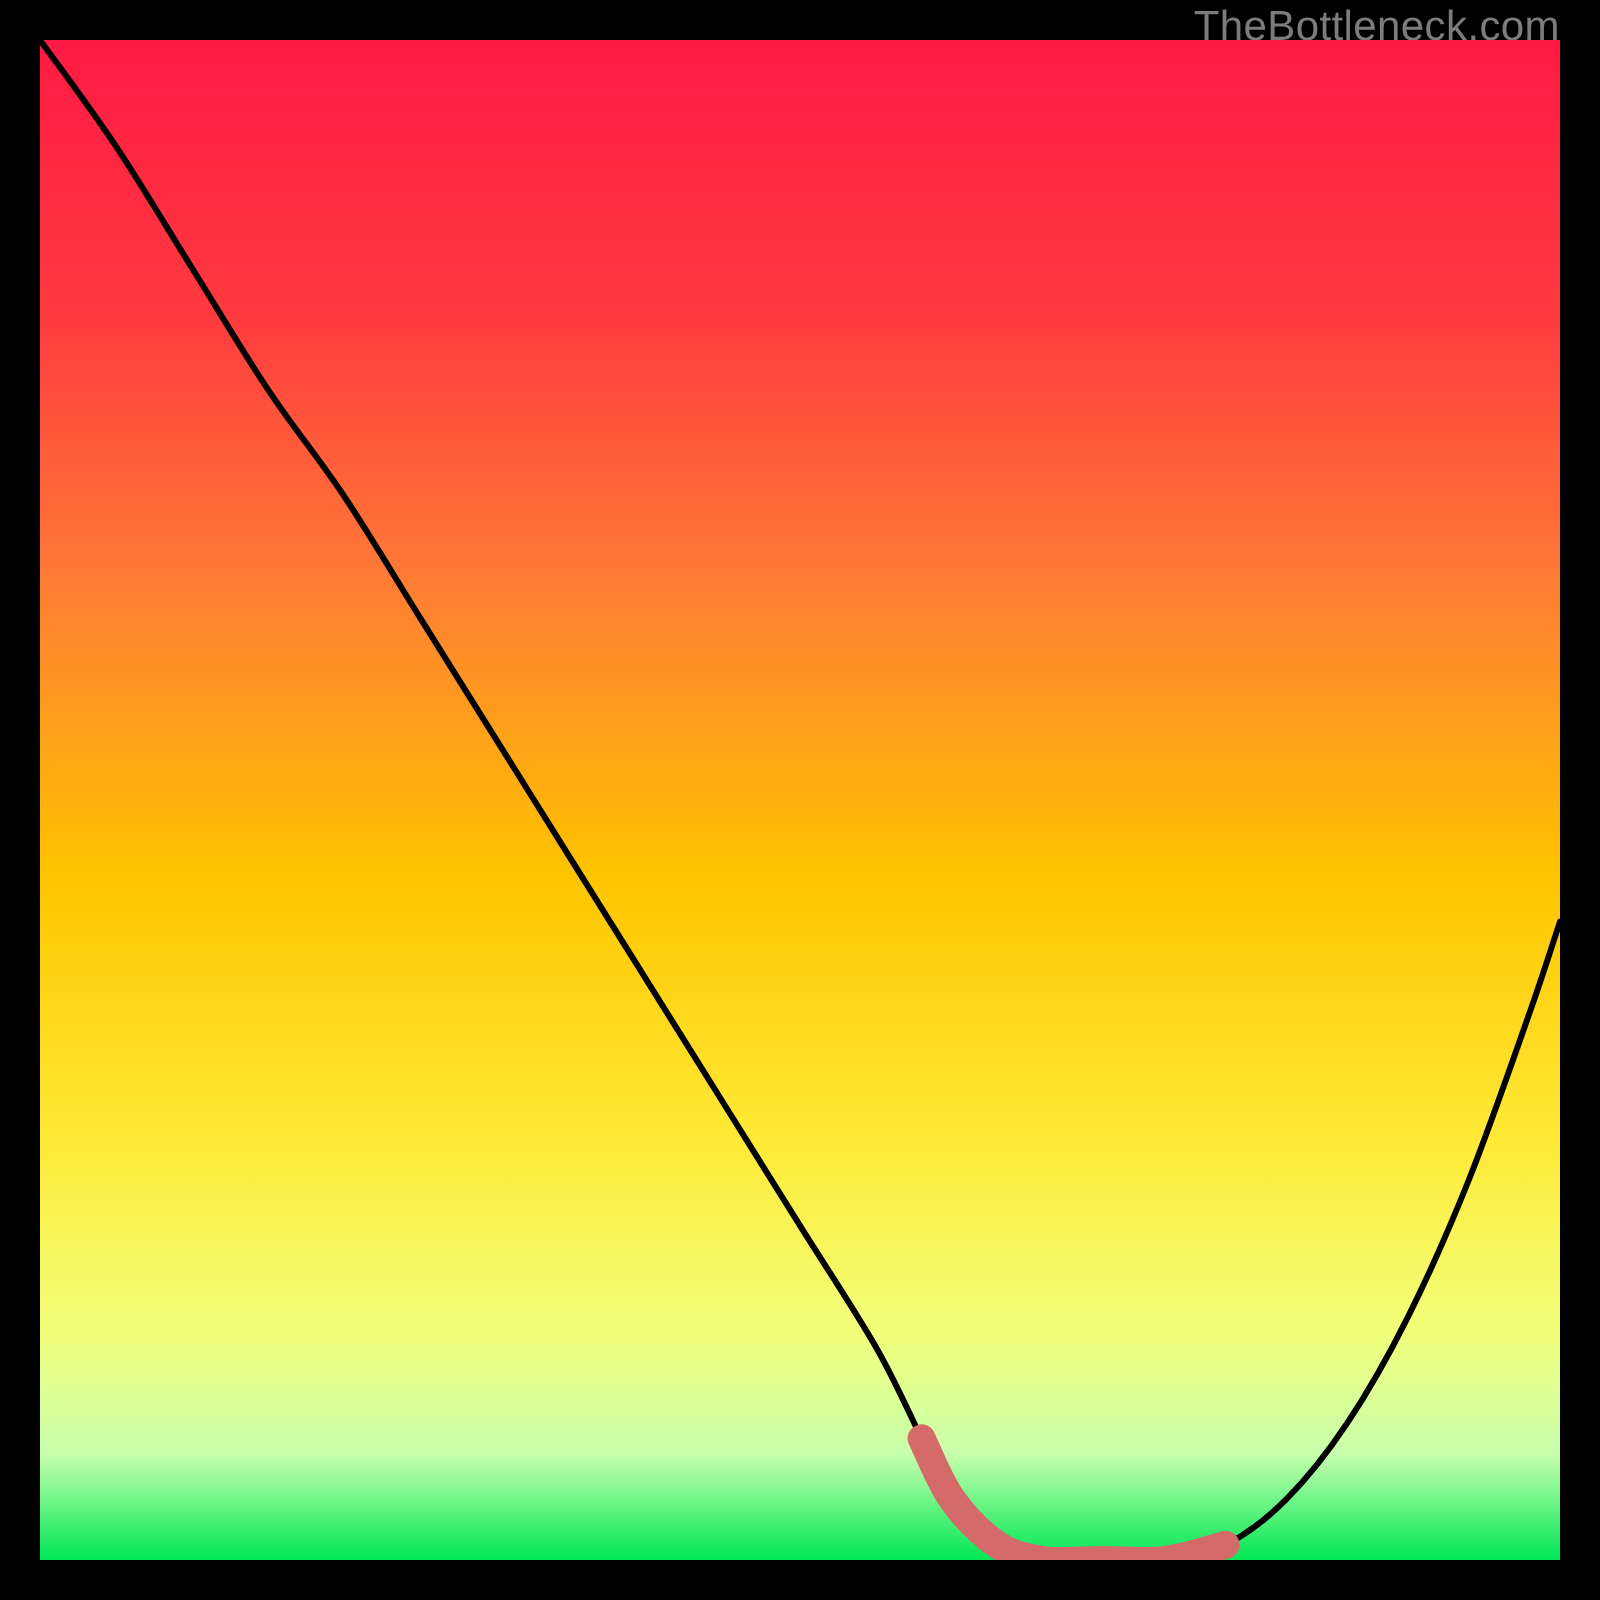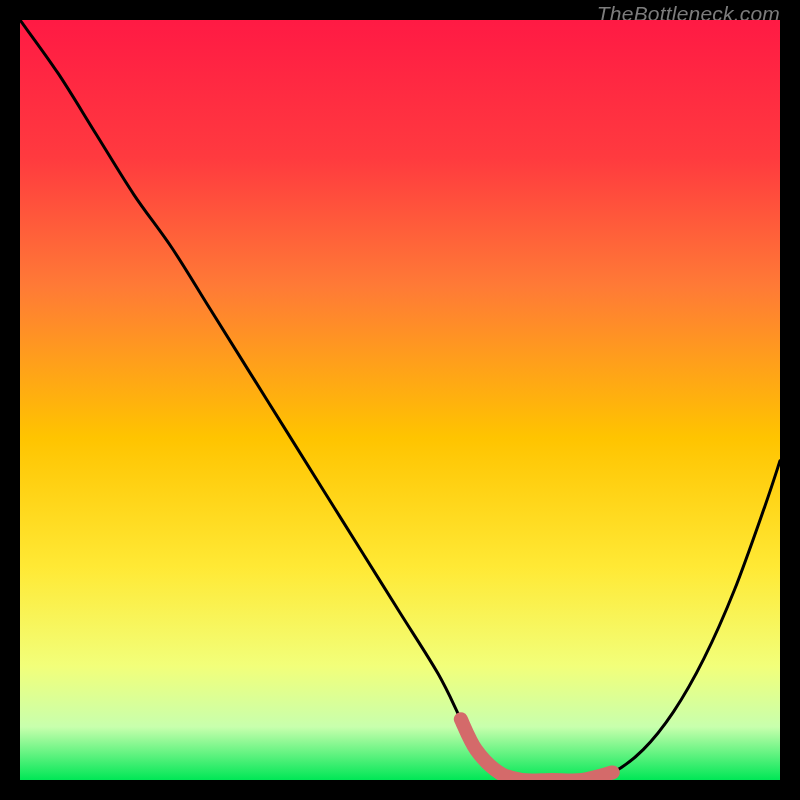--- a/index.html
+++ b/index.html
@@ -27,21 +27,20 @@
     height: 760px;
   }
   .watermark {
     position: absolute;
     top: 2px;
     right: 20px;
     color: #7c7c7c;
     font-size: 21px;
     font-weight: 500;
     letter-spacing: 0.2px;
-    font-style: italic;
   }
 </style>
 </head>
 <body>
 
 <div class="watermark">TheBottleneck.com</div>
 
 <div class="frame">
 
   <svg class="plot-area" viewBox="0 0 760 760" preserveAspectRatio="none">

